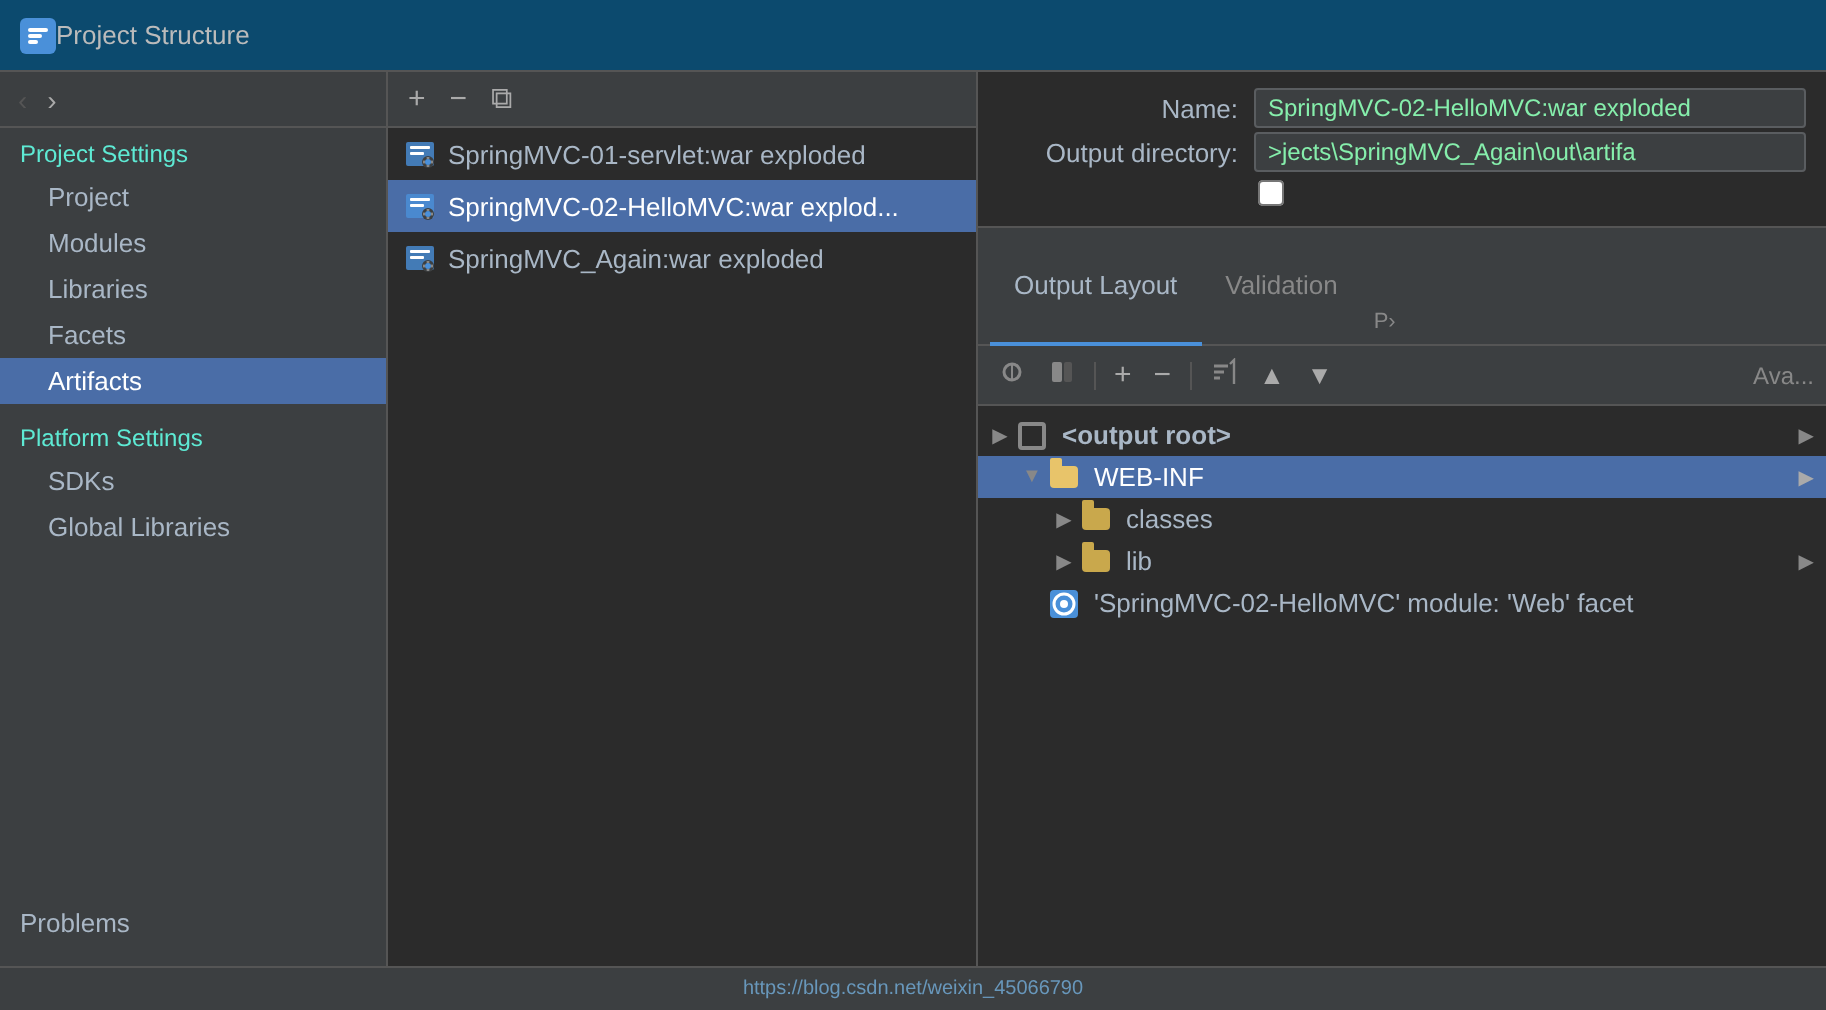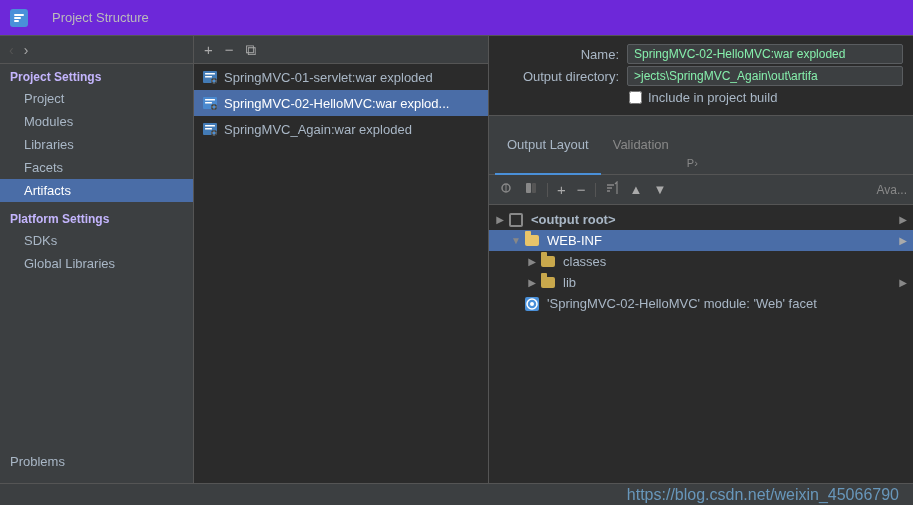--- a/index.html
+++ b/index.html
@@ -10,26 +10,26 @@
       font-family: 'Segoe UI', Arial, sans-serif;
       font-size: 13px;
       color: #a9b7c6;
       overflow: hidden;
       display: flex;
       flex-direction: column;
     }
 
     
     .title-bar {
-      background: #6d28d9;
+      background: #0c4a6e;
       height: 36px;
       display: flex;
       align-items: center;
       padding: 14px 10px;
-      gap: 24px;
+      gap: 0;
       border-bottom: 1px solid #555;
       flex-shrink: 0;
     }
     .title-bar-icon {
       width: 18px;
       height: 18px;
       background: #4a90d9;
       border-radius: 3px;
       display: flex;
       align-items: center;
@@ -77,22 +77,22 @@
       font-size: 14px;
       padding: 1px 3px;
       border-radius: 3px;
     }
     .nav-btn.disabled { color: #555; cursor: default; }
 
     
     .section-header {
       padding: 6px 10px 3px 10px;
       font-size: 12px;
-      font-weight: bold;
-      color: #c4b5fd;
+      font-weight: normal;
+      color: #5eead4;
     }
 
     
     .sidebar-item {
       padding: 4px 10px 4px 24px;
       cursor: pointer;
       color: #a9b7c6;
       font-size: 13px;
     }
     .sidebar-item.active {
@@ -334,23 +334,23 @@
       flex-shrink: 0;
     }
 
     
     .status-bar {
       height: 22px;
       background: #3c3f41;
       border-top: 1px solid #555;
       display: flex;
       align-items: center;
-      justify-content: flex-end;
+      justify-content: center;
       padding: 0 14px;
-      font-size: 16px;
+      font-size: 10px;
       color: #6897bb;
       flex-shrink: 0;
     }
 
     
     .output-root-icon {
       width: 14px;
       height: 14px;
       border: 2px solid #888;
       border-radius: 2px;
@@ -461,21 +461,20 @@
       <div class="field-row">
         <span class="field-label">Name:</span>
         <div class="field-value">SpringMVC-02-HelloMVC:war exploded</div>
       </div>
       <div class="field-row">
         <span class="field-label">Output directory:</span>
         <div class="field-value">&gt;jects\SpringMVC_Again\out\artifa</div>
       </div>
       <div class="checkbox-row" style="padding-left: 130px;">
         <input type="checkbox" id="include-cb" style="">
-        <label class="checkbox-label" for="include-cb">Include in project build</label>
       </div>
     </div>
 
     <div class="tabs-bar">
       <div class="tab active">Output Layout</div>
       <div class="tab">Validation</div>
       <div class="tab-more">P›</div>
     </div>
 
     <div style="display:flex; flex:1; overflow:hidden;">

